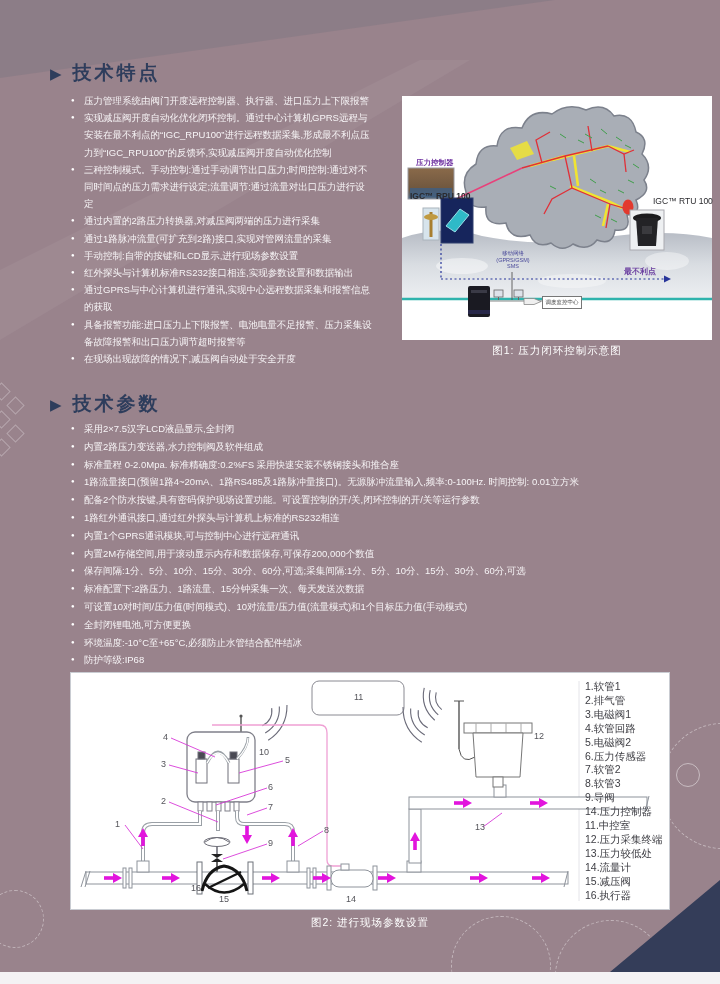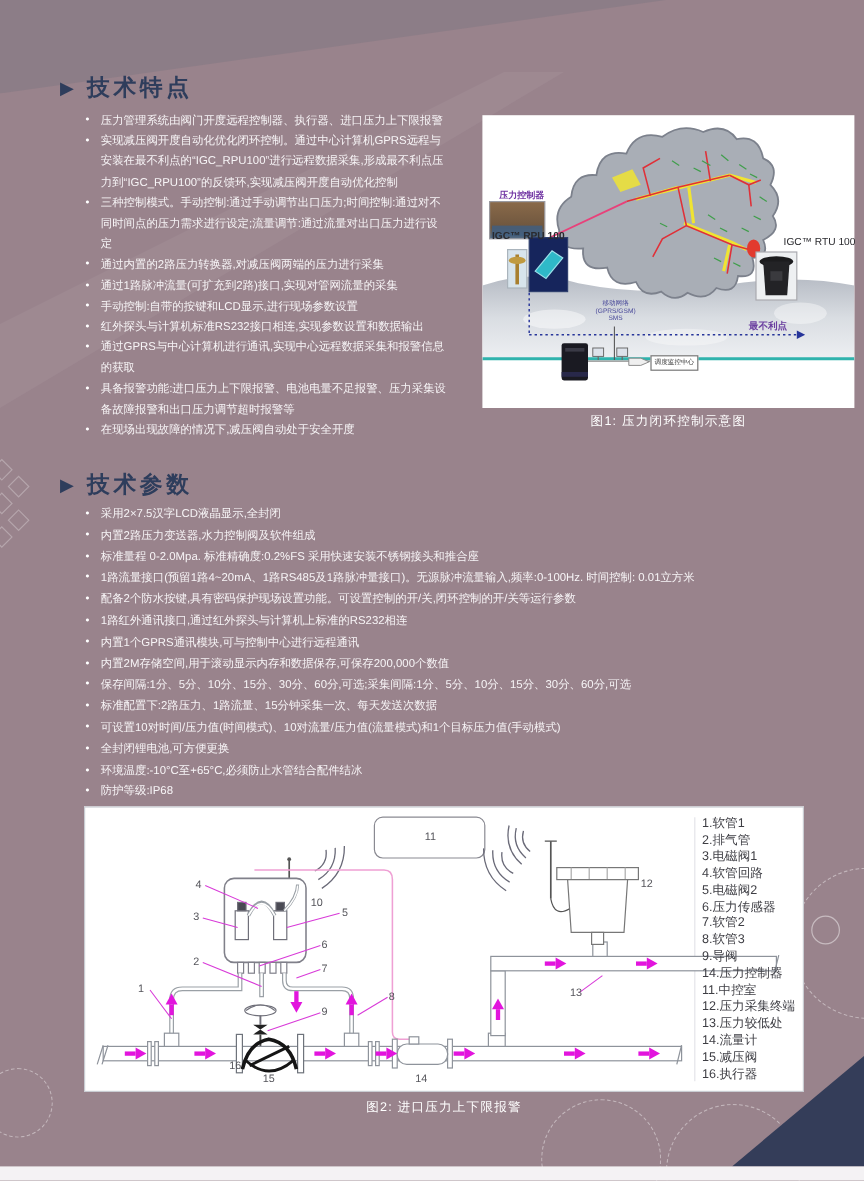--- a/index.html
+++ b/index.html
@@ -399,13 +399,13 @@
     <div>9.导阀</div>
     <div>14.压力控制器</div>
     <div>11.中控室</div>
     <div>12.压力采集终端</div>
     <div>13.压力较低处</div>
     <div>14.流量计</div>
     <div>15.减压阀</div>
     <div>16.执行器</div>
   </div>
 </div>
-<div class="fig-caption" style="left:70px;top:916px;width:600px;">图2: 进口压力上下限报警</div>
+<div class="fig-caption" style="left:70px;top:916px;width:600px;">图2: 进行现场参数设置</div>
 
 </body></html>

